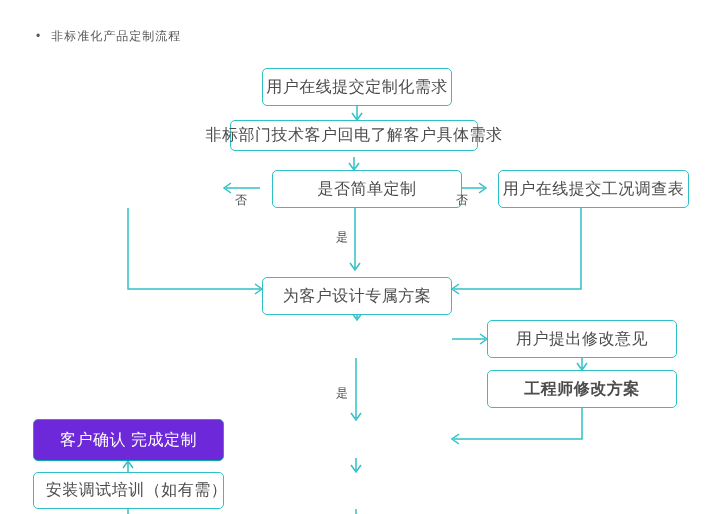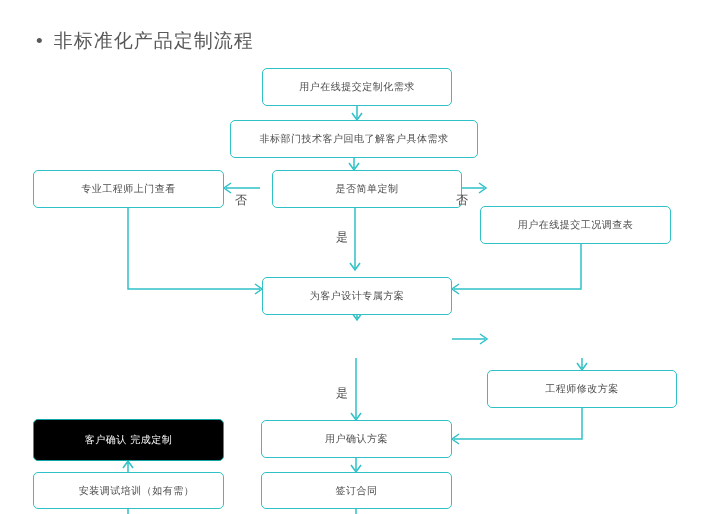--- a/index.html
+++ b/index.html
@@ -9,42 +9,42 @@
     position: relative;
     width: 720px;
     height: 514px;
     background: #ffffff;
     overflow: hidden;
   }
   .page-title {
     position: absolute;
     left: 36px;
     top: 28px;
-    font-size: 19px;
+    font-size: 12px;
     color: #595959;
     letter-spacing: 1px;
     white-space: nowrap;
   }
   .page-title .bullet { margin-right: 10px; color: #595959; }
   .node {
     position: absolute;
     display: flex;
     align-items: center;
     justify-content: center;
     background: #ffffff;
     border: 1.5px solid #2fc1c6;
     border-radius: 5px;
-    font-size: 10px;
+    font-size: 16px;
     color: #4c4c4c;
     letter-spacing: 0.5px;
     text-align: center;
     white-space: nowrap;
   }
   .node.filled {
-    background: #000000;
+    background: #6d28d9;
     border-color: #10a6a8;
     color: #ffffff;
   }
   .edge-label {
     position: absolute;
     font-size: 12px;
     color: #4c4c4c;
     width: 16px;
     text-align: center;
   }
@@ -101,29 +101,27 @@
 
     <path d="M128 472 L128 463 M123 468 L128 461 L133 468"></path>
 
     <path d="M356 458 L356 470 M351 465 L356 472 L361 465"></path>
 
     <path d="M128 509 L128 514"></path>
     <path d="M356 509 L356 514"></path>
   </svg>
 
   <div class="node" style="left:262px; top:68px;  width:190px; height:38px;">用户在线提交定制化需求</div>
-  <div class="node" style="left:230px; top:120px; width:248px; height:38px;">非标部门技术客户回电了解客户具体需求</div>
-  <div class="node" style="left:33px;  top:170px; width:191px; height:38px;">专业工程师上门查看</div>
+  <div class="node" style="left:230px; top:120px; width:248px; height:31px;">非标部门技术客户回电了解客户具体需求</div>
   <div class="node" style="left:260px; top:170px; width:190px; height:38px;margin-left:12px;">是否简单定制</div>
-  <div class="node" style="left:480px; top:170px; width:191px; height:38px;margin-top:36px;">用户在线提交工况调查表</div>
+  <div class="node" style="left:498px; top:170px; width:191px; height:38px;">用户在线提交工况调查表</div>
   <div class="node" style="left:262px; top:277px; width:190px; height:38px;">为客户设计专属方案</div>
-  <div class="node" style="left:487px; top:370px; width:190px; height:38px;">工程师修改方案</div>
+  <div class="node" style="left:487px; top:320px; width:190px; height:38px;">用户提出修改意见</div>
+  <div class="node" style="left:487px; top:370px; width:190px; height:38px;font-weight:bold;">工程师修改方案</div>
   <div class="node filled" style="left:33px; top:419px; width:191px; height:42px;">客户确认 完成定制</div>
-  <div class="node" style="left:261px; top:420px; width:191px; height:38px;">用户确认方案</div>
   <div class="node" style="left:33px;  top:472px; width:191px; height:37px;padding-left:16px;">安装调试培训（如有需）</div>
-  <div class="node" style="left:261px; top:472px; width:191px; height:37px;">签订合同</div>
 
   <span class="edge-label" style="left:233px; top:192px;">否</span>
   <span class="edge-label" style="left:454px; top:192px;">否</span>
   <span class="edge-label" style="left:334px; top:229px;">是</span>
   <span class="edge-label" style="left:334px; top:385px;">是</span>
 
 </div>
 
 </body></html>

